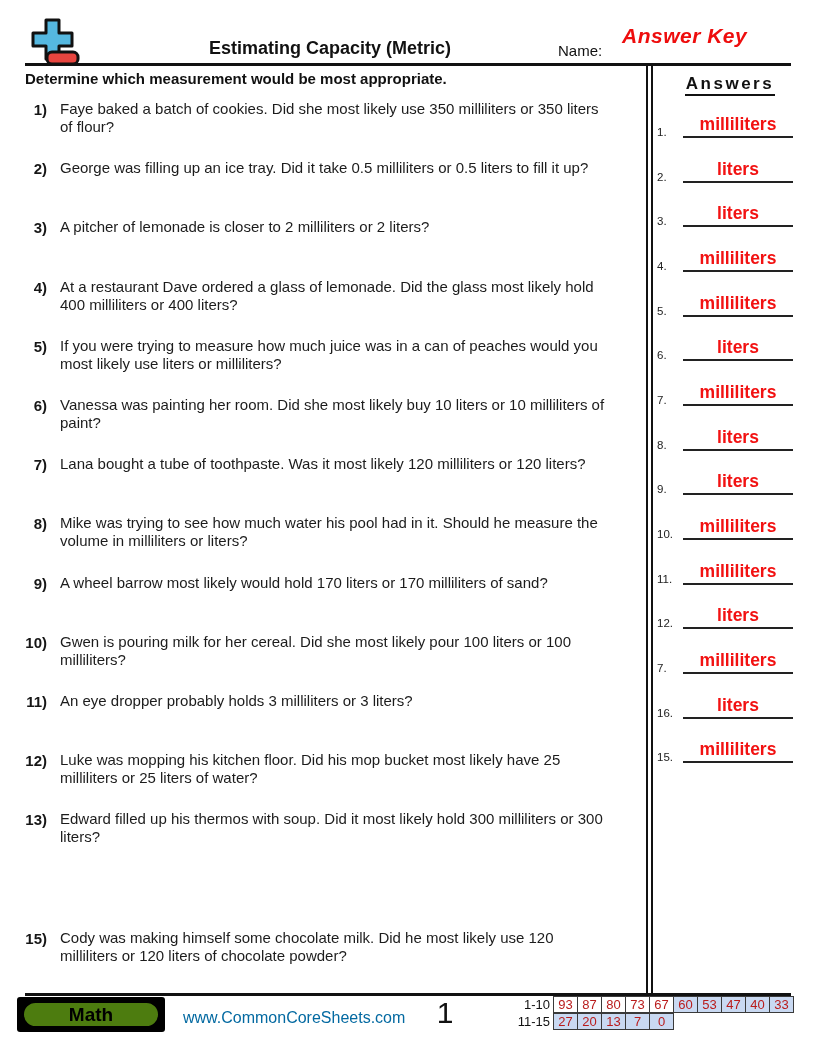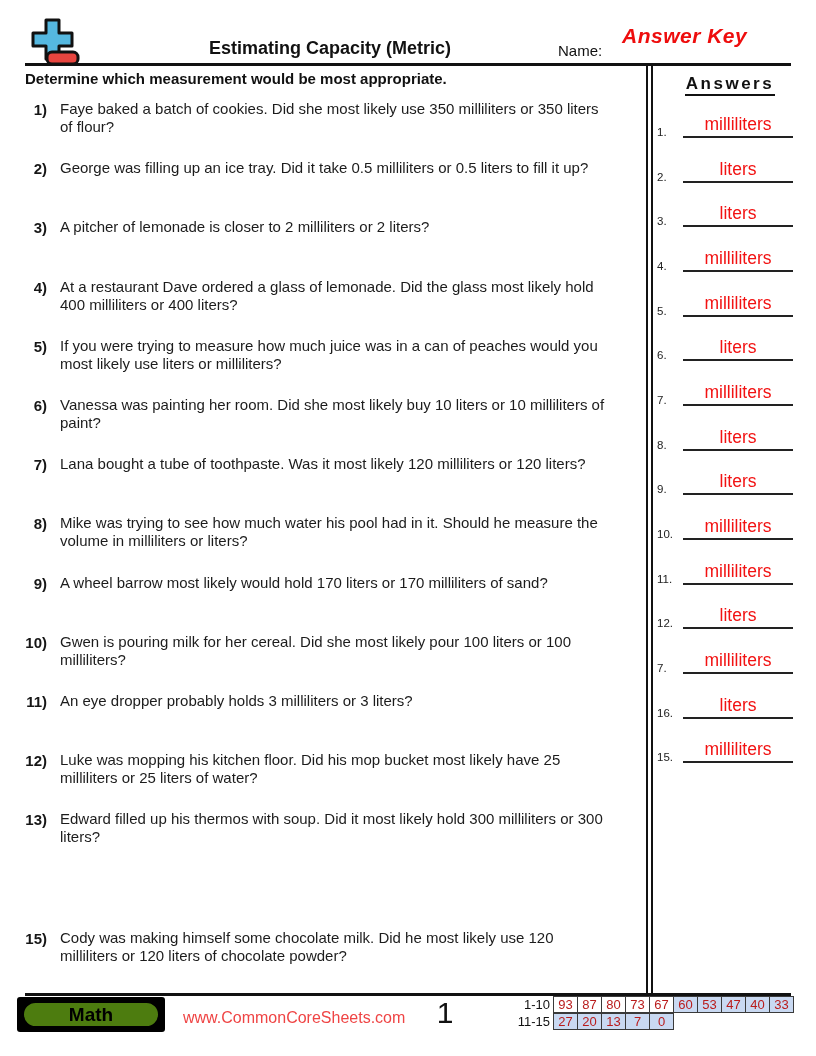--- a/index.html
+++ b/index.html
@@ -47,33 +47,33 @@
   .answers-title span {
     font-size: 17px; font-weight: bold; letter-spacing: 2.5px; color: #111;
     border-bottom: 2.5px solid #111; padding: 0 1px 1px 1px;
   }
   .answer-row { position: absolute; left: 655px; width: 140px; height: 25px; }
   .a-num { position: absolute; left: 2px; bottom: 0px; font-size: 11.5px; color: #222; }
   .a-line {
     position: absolute; left: 28px; bottom: 0px; width: 110px;
     border-bottom: 2px solid #222; text-align: center;
   }
-  .a-value { font-size: 17.5px; font-weight: normal; color: #f21212; line-height: 23px; }
+  .a-value { font-size: 17.5px; font-weight: bold; color: #f21212; line-height: 23px; }
   
   .footer-rule { position: absolute; left: 25px; top: 993px; width: 766px; height: 3px; background: #111; }
   .math-badge {
     position: absolute; left: 17px; top: 997px; width: 148px; height: 35px;
     background: #000; border-radius: 3px; display: flex; align-items: center; justify-content: center;
   }
   .math-pill {
     width: 138px; height: 27px; background: #4d7c0f; border: 2px solid #000; border-radius: 14px;
     display: flex; align-items: center; justify-content: center;
     font-size: 19px; font-weight: bold; color: #000;
   }
-  .website { position: absolute; left: 183px; top: 1009px; font-size: 16px; color: #ef4444; }
+  .website { position: absolute; left: 183px; top: 1009px; font-size: 16px; color: #0369a1; }
   .page-number { position: absolute; left: 415px; top: 996px; width: 60px; text-align: center; font-size: 30px; color: #111; }
   .score-row { position: absolute; left: 500px; display: flex; height: 17px; }
   .score-label { width: 54px; text-align: right; padding-right: 4px; font-size: 13px; line-height: 17px; color: #111; flex: none; }
   .score-cell {
     width: 25px; height: 17px; flex: none; margin-left: -1px;
     border: 1px solid #3a3a3a; background: #fff;
     font-size: 13px; line-height: 15px; text-align: center; color: #b91c1c;
   }
   .score-cell.hl { background: #c9d9f2; }
   .row1 { top: 996px; }

